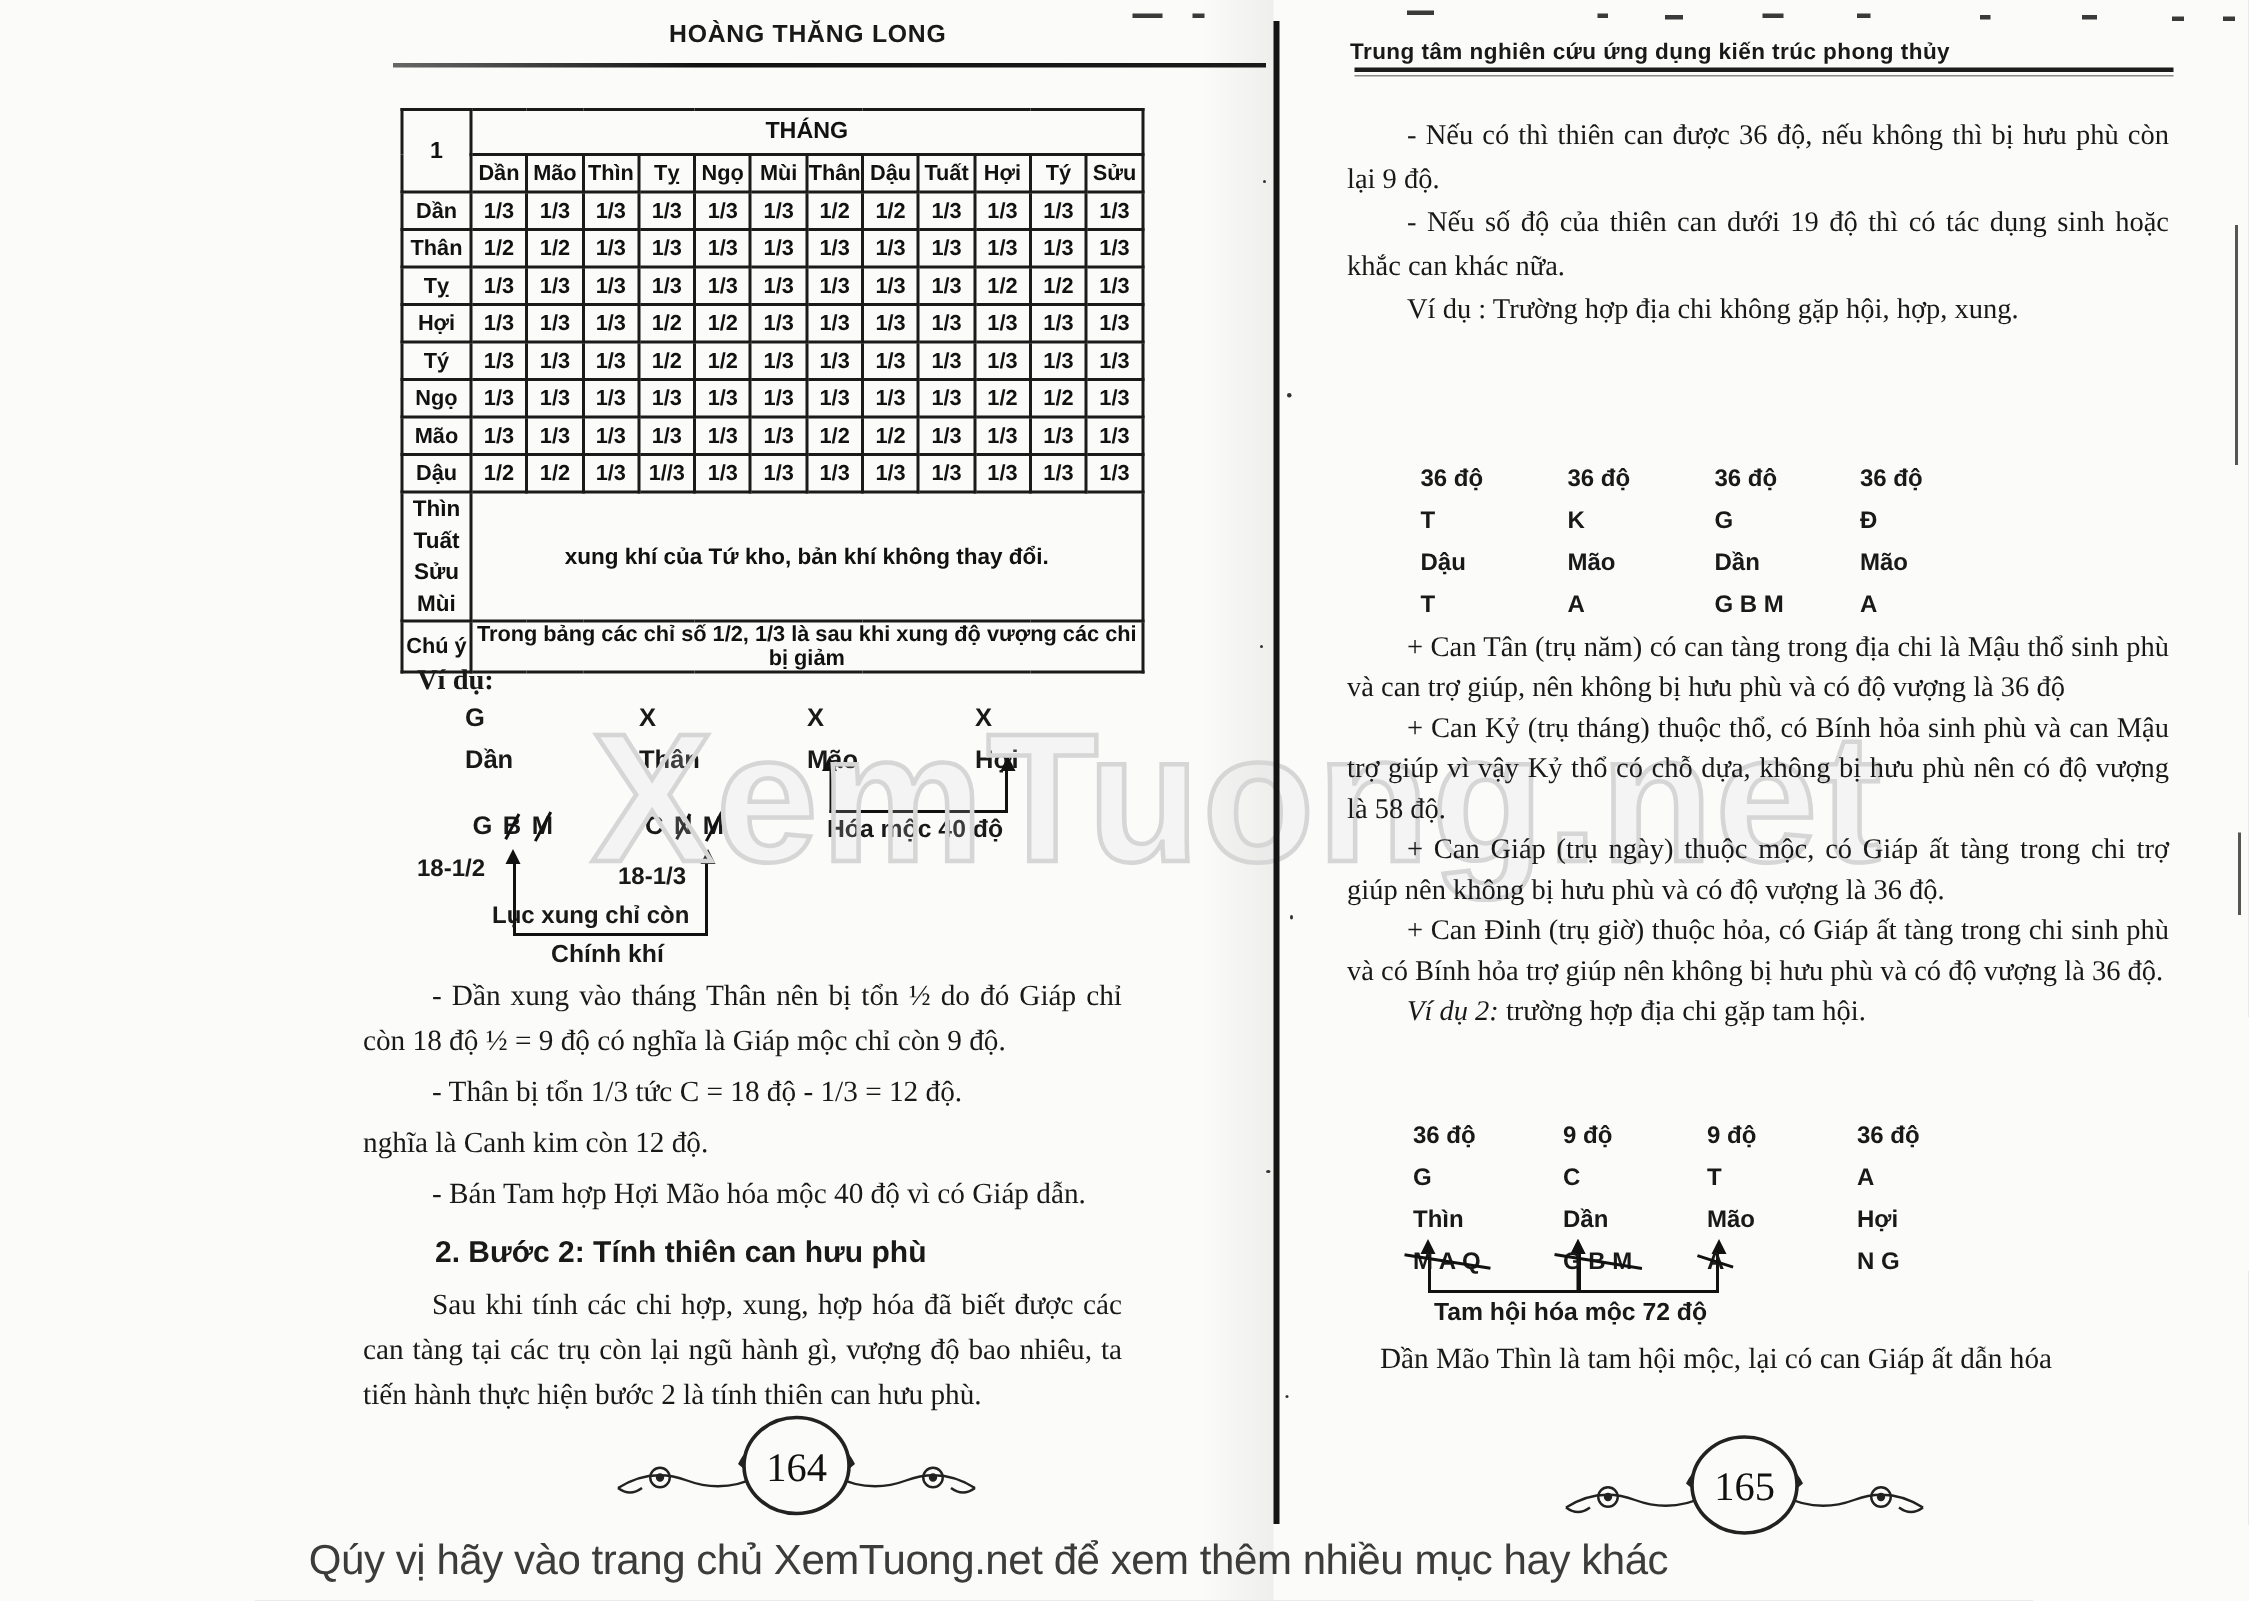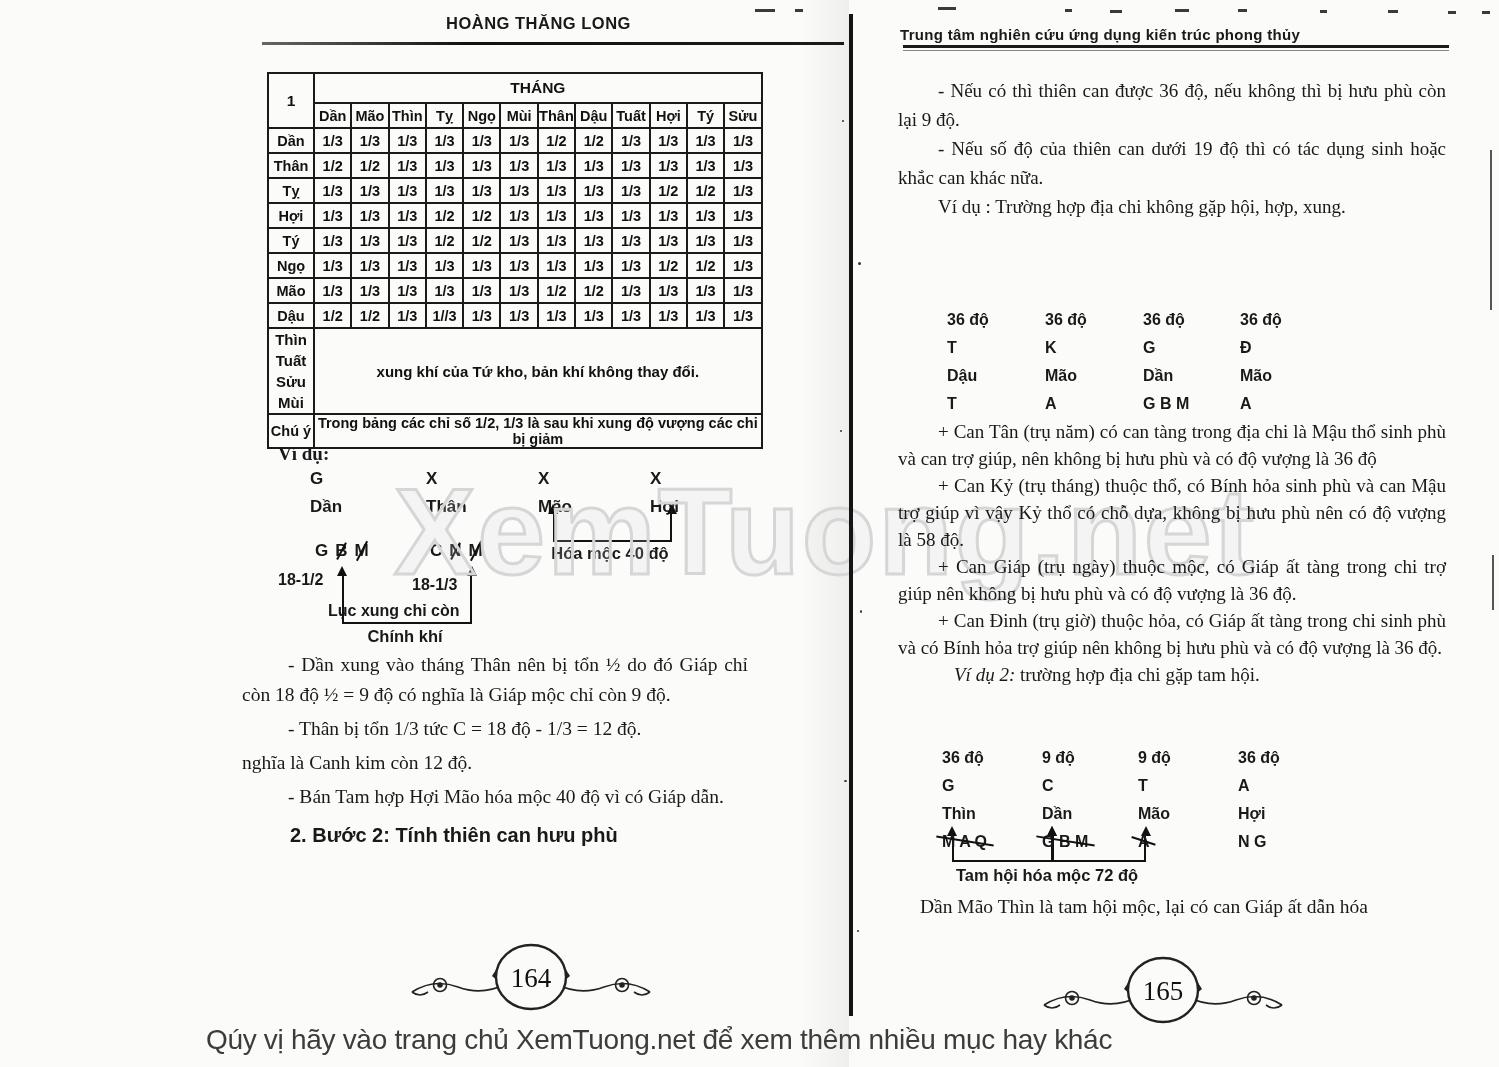--- a/index.html
+++ b/index.html
@@ -60,21 +60,21 @@
     font-size:19.5px;line-height:30px;text-align:justify;}
   .para{text-indent:46px;margin:0 0 4px 0;}
   .para.noind{text-indent:0;}
   .lp-heading{margin:8px 0 6px 48px;font-family:"Liberation Sans",sans-serif;
     font-weight:bold;font-size:20px;text-indent:0;text-align:left;}
   
   .rp-block{position:absolute;left:898px;width:548px;font-size:19px;text-align:justify;z-index:26;}
   #rp-block1{top:76px;line-height:29px;}
   #rp-block2{top:418px;line-height:27px;}
   .rp-block .para{text-indent:40px;margin:0;}
-  .it{font-style:italic;margin-left:16px;}
+  .it{font-style:italic;}
   
   .ex-grid{position:absolute;left:898px;width:560px;z-index:26;
     font-family:"Liberation Sans",sans-serif;font-weight:bold;font-size:16px;}
   #example1{top:306px;height:110px;}
   #example2{top:744px;height:150px;}
   .ex-col{position:absolute;top:0;width:104px;line-height:28px;white-space:nowrap;}
   .strike{position:relative;display:inline-block;}
   .strike::after{content:"";position:absolute;left:-14%;top:42%;width:128%;height:2px;
     background:#111;transform:rotate(9deg);}
   .strike.short::after{left:-60%;width:220%;transform:rotate(18deg);}
@@ -341,20 +341,21 @@
   </div>
 
   <div id="lp-paras">
     <div id="lp-para-list">
         <div class="para">- Dần xung vào tháng Thân nên bị tổn ½ do đó Giáp chỉ còn 18 độ ½ = 9 độ có nghĩa là Giáp mộc chỉ còn 9 độ.</div>
         <div class="para">- Thân bị tổn 1/3 tức C = 18 độ - 1/3 = 12 độ.</div>
         <div class="para noind">nghĩa là Canh kim còn 12 độ.</div>
         <div class="para">- Bán Tam hợp Hợi Mão hóa mộc 40 độ vì có Giáp dẫn.</div>
       </div>
     <div class="lp-heading">2. Bước 2: Tính thiên can hưu phù</div>
+    <div class="para">Sau khi tính các chi hợp, xung, hợp hóa đã biết được các can tàng tại các trụ còn lại ngũ hành gì, vượng độ bao nhiêu, ta tiến hành thực hiện bước 2 là tính thiên can hưu phù.</div>
   </div>
 
   <svg class="ornament" style="left:406px;top:940px" width="250" height="76" viewBox="0 0 250 76">
     <g stroke="#222" fill="none" stroke-width="1.6">
       <path d="M6 52 q 22 -14 46 -5 t 48 -3"></path>
       <path d="M6 52 q 8 6 16 0"></path>
       <circle cx="34" cy="45" r="6.5"></circle>
       <circle cx="34" cy="45" r="2" fill="#222"></circle>
       <path d="M244 52 q -22 -14 -46 -5 t -48 -3"></path>
       <path d="M244 52 q -8 6 -16 0"></path>

